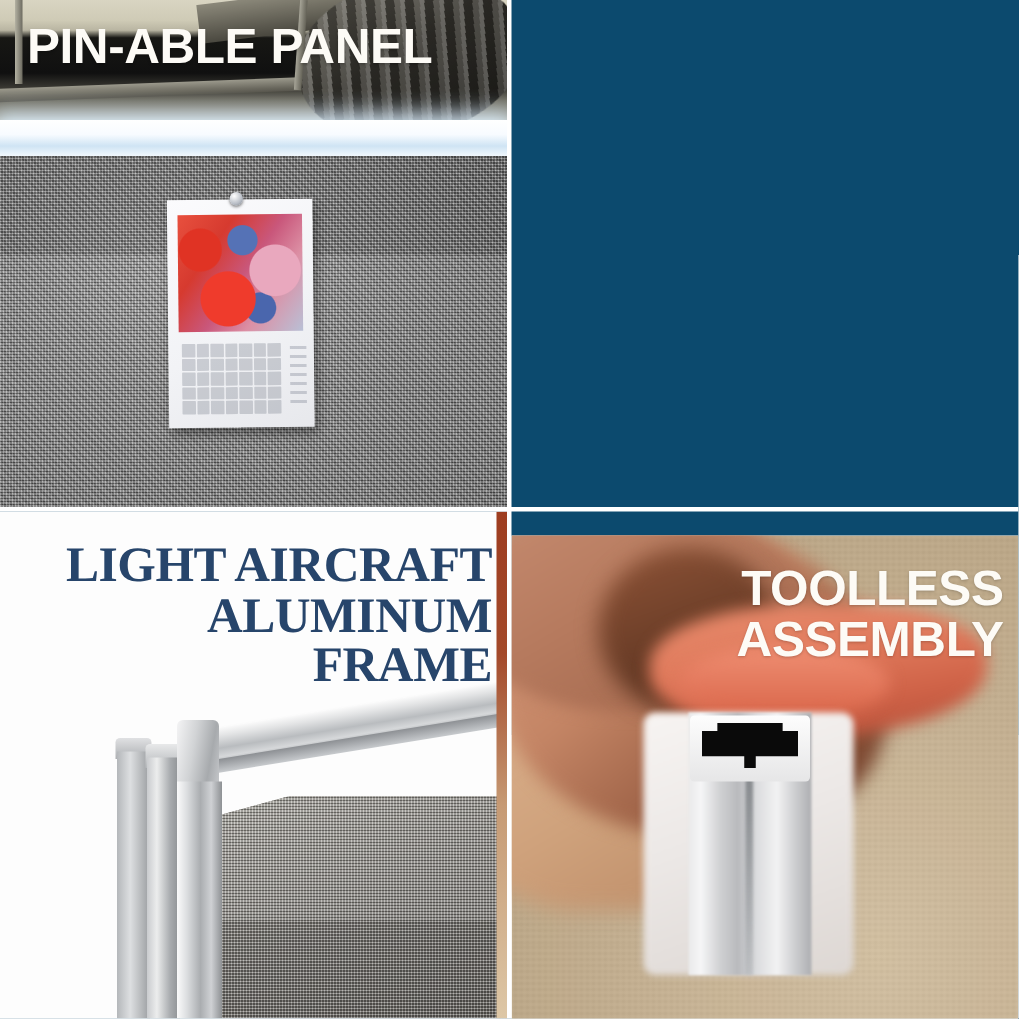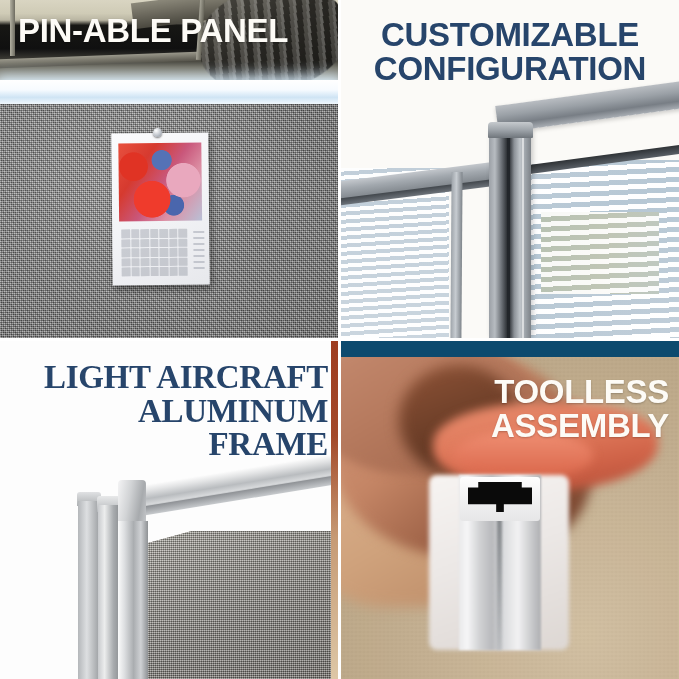--- a/index.html
+++ b/index.html
@@ -406,39 +406,20 @@
             <i></i>
             <i></i>
         </div>
         <div class="tl-cal-side"></div>
       </div>
       <div class="tl-pin"></div>
     </div>
     <div class="caption cap-light cap-tl">PIN-ABLE PANEL</div>
   </div>
 
-  <div class="quad q-tr">
-    <div class="scene">
-      <div class="tr-bg"></div>
-      <div class="tr-glassL"></div>
-      <div class="tr-glassR"></div>
-      <div class="tr-outside"></div>
-      <div class="tr-glassTopR"></div>
-      <div class="tr-glassTopL"></div>
-      <div class="tr-railTop"></div>
-      <div class="tr-railTopL"></div>
-      <div class="tr-mullion"></div>
-      <div class="tr-post"></div>
-      <div class="tr-postGrooveA"></div>
-      <div class="tr-postGrooveB"></div>
-      <div class="tr-postCap"></div>
-    </div>
-    <div class="caption cap-navy cap-tr">CUSTOMIZABLE
-CONFIGURATION</div>
-  </div>
 
   <div class="quad q-bl">
     <div class="scene">
       <div class="bl-bg"></div>
       <div class="bl-fabric"></div>
       <div class="bl-topRail"></div>
       <div class="bl-topRail2"></div>
       <div class="bl-postBackCap"></div>
       <div class="bl-postBack"></div>
       <div class="bl-postMidCap"></div>

